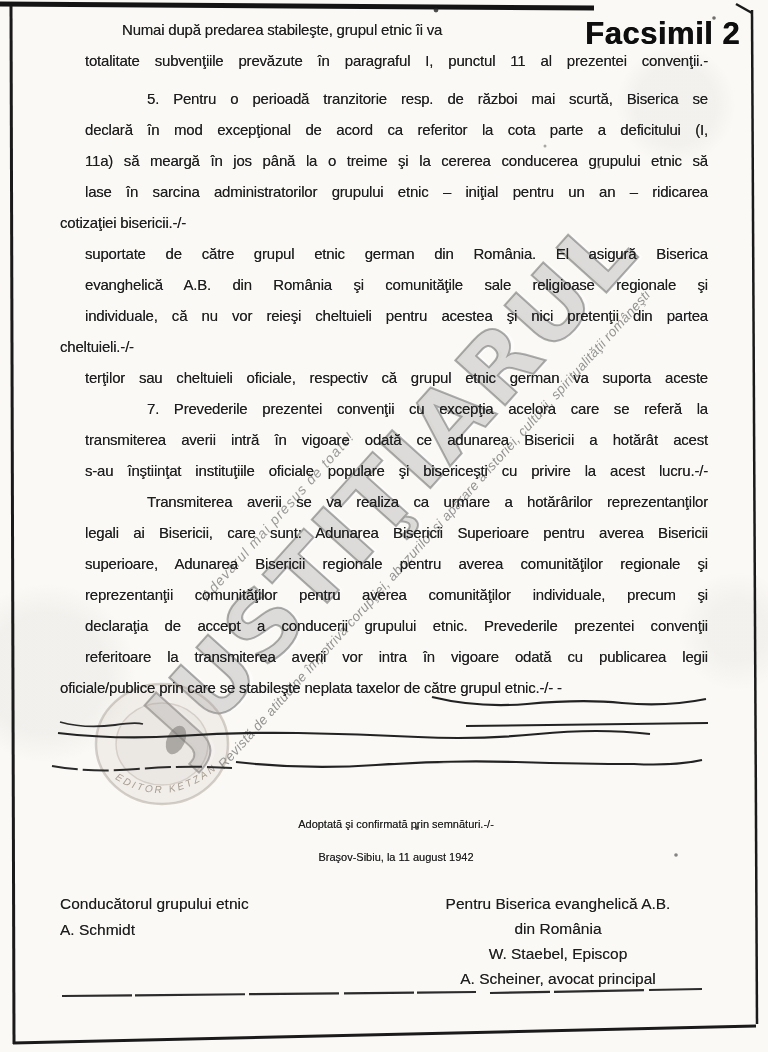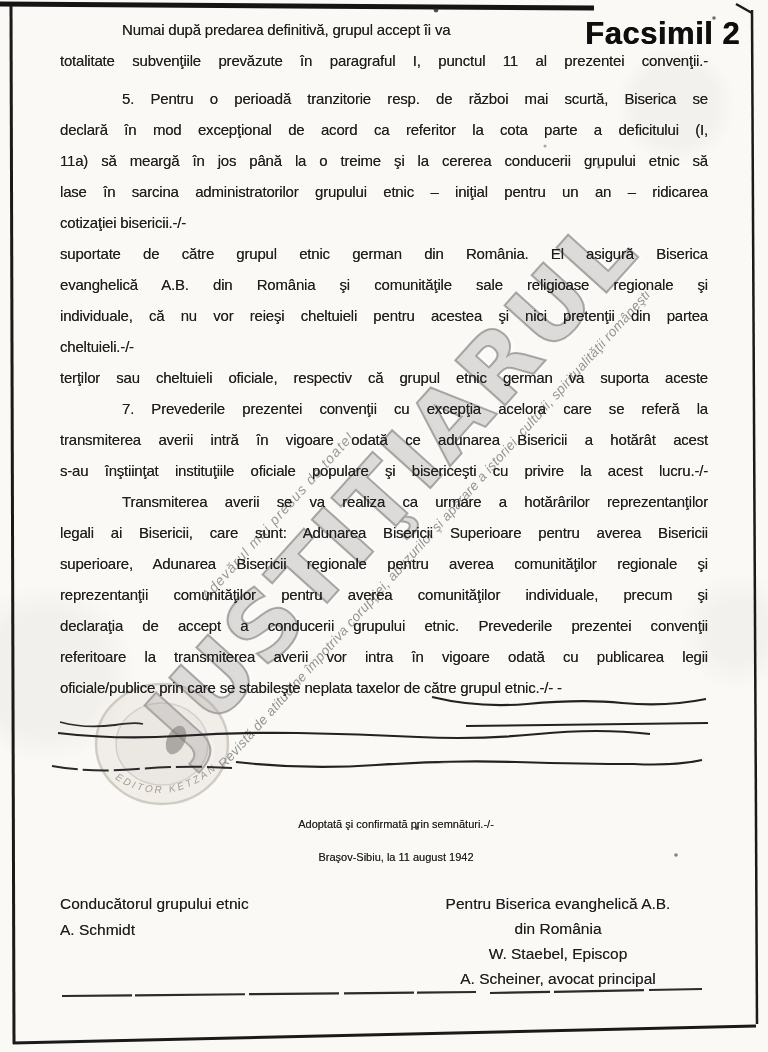--- a/index.html
+++ b/index.html
@@ -13,21 +13,21 @@
     font-family:"Liberation Sans", sans-serif;
     color:#1d1d1d;
   }
   
   .content{
     position:absolute;left:60px;top:14px;width:648px;
     font-size:15px;line-height:31px;letter-spacing:-0.2px;
     text-shadow:0 0 0.5px rgba(20,20,20,0.65);
   }
   .line{white-space:nowrap;}
-  .line.justify{white-space:normal;text-align:justify;text-align-last:justify;}
+  .line.justify{white-space:normal;text-align:justify;text-align-last:justify;margin-left:25px;}
   .line.indent{padding-left:62px;}
   .facsimil{
     position:absolute;top:16px;right:28px;
     font-size:31px;font-weight:bold;letter-spacing:0.5px;color:#0e0e0e;
     text-shadow:0.5px 0 0 #0e0e0e;
     text-align:center;
   }
   
   .closing{position:absolute;left:72px;top:800px;width:648px;text-align:center;
     font-size:11px;line-height:33px;text-shadow:0 0 0.5px rgba(20,20,20,0.6);margin-top:8px;}
@@ -80,25 +80,25 @@
       <ellipse cx="76" cy="66" rx="46" ry="41" fill="rgba(185,175,162,0.10)" stroke="rgba(165,155,142,0.35)" stroke-width="1.5"></ellipse>
       <path id="stampArc" d="M 22,96 Q 76,136 130,92" fill="none"></path>
       <text font-size="10" font-style="italic" fill="rgba(150,138,124,0.8)" letter-spacing="2.5">
         <textPath href="#stampArc" startOffset="8">EDITOR KETZANU</textPath>
       </text>
       <ellipse cx="90" cy="62" rx="9" ry="15" fill="rgba(120,118,115,0.55)" transform="rotate(24 90 62)"></ellipse>
     </svg>
   </div>
 
   <div class="content">
-      <div class="line indent">Numai după predarea definitivă, grupul accept îi va</div>
+      <div class="line indent">Numai după predarea stabileşte, grupul etnic îi va</div>
       <div class="line justify">totalitate subvenţiile prevăzute în paragraful I, punctul 11 al prezentei convenţii.-</div>
       <div class="line indent justify" style="margin-top: 7px;">5. Pentru o perioadă tranzitorie resp. de război mai scurtă, Biserica se</div>
       <div class="line justify">declară în mod excepţional de acord ca referitor la cota parte a deficitului (I,</div>
-      <div class="line justify">11a) să meargă în jos până la o treime şi la cererea conducerii grupului etnic să</div>
+      <div class="line justify">11a) să meargă în jos până la o treime şi la cererea conducerea grupului etnic să</div>
       <div class="line justify">lase în sarcina administratorilor grupului etnic – iniţial pentru un an – ridicarea</div>
       <div class="line">cotizaţiei bisericii.-/-</div>
       <div class="line justify">suportate de către grupul etnic german din România. El asigură Biserica</div>
       <div class="line justify">evanghelică A.B. din România şi comunităţile sale religioase regionale şi</div>
       <div class="line justify">individuale, că nu vor reieşi cheltuieli pentru acestea şi nici pretenţii din partea</div>
       <div class="line">cheltuieli.-/-</div>
       <div class="line justify">terţilor sau cheltuieli oficiale, respectiv că grupul etnic german va suporta aceste</div>
       <div class="line indent justify">7. Prevederile prezentei convenţii cu excepţia acelora care se referă la</div>
       <div class="line justify">transmiterea averii intră în vigoare odată ce adunarea Bisericii a hotărât acest</div>
       <div class="line justify">s-au înştiinţat instituţiile oficiale populare şi bisericeşti cu privire la acest lucru.-/-</div>

